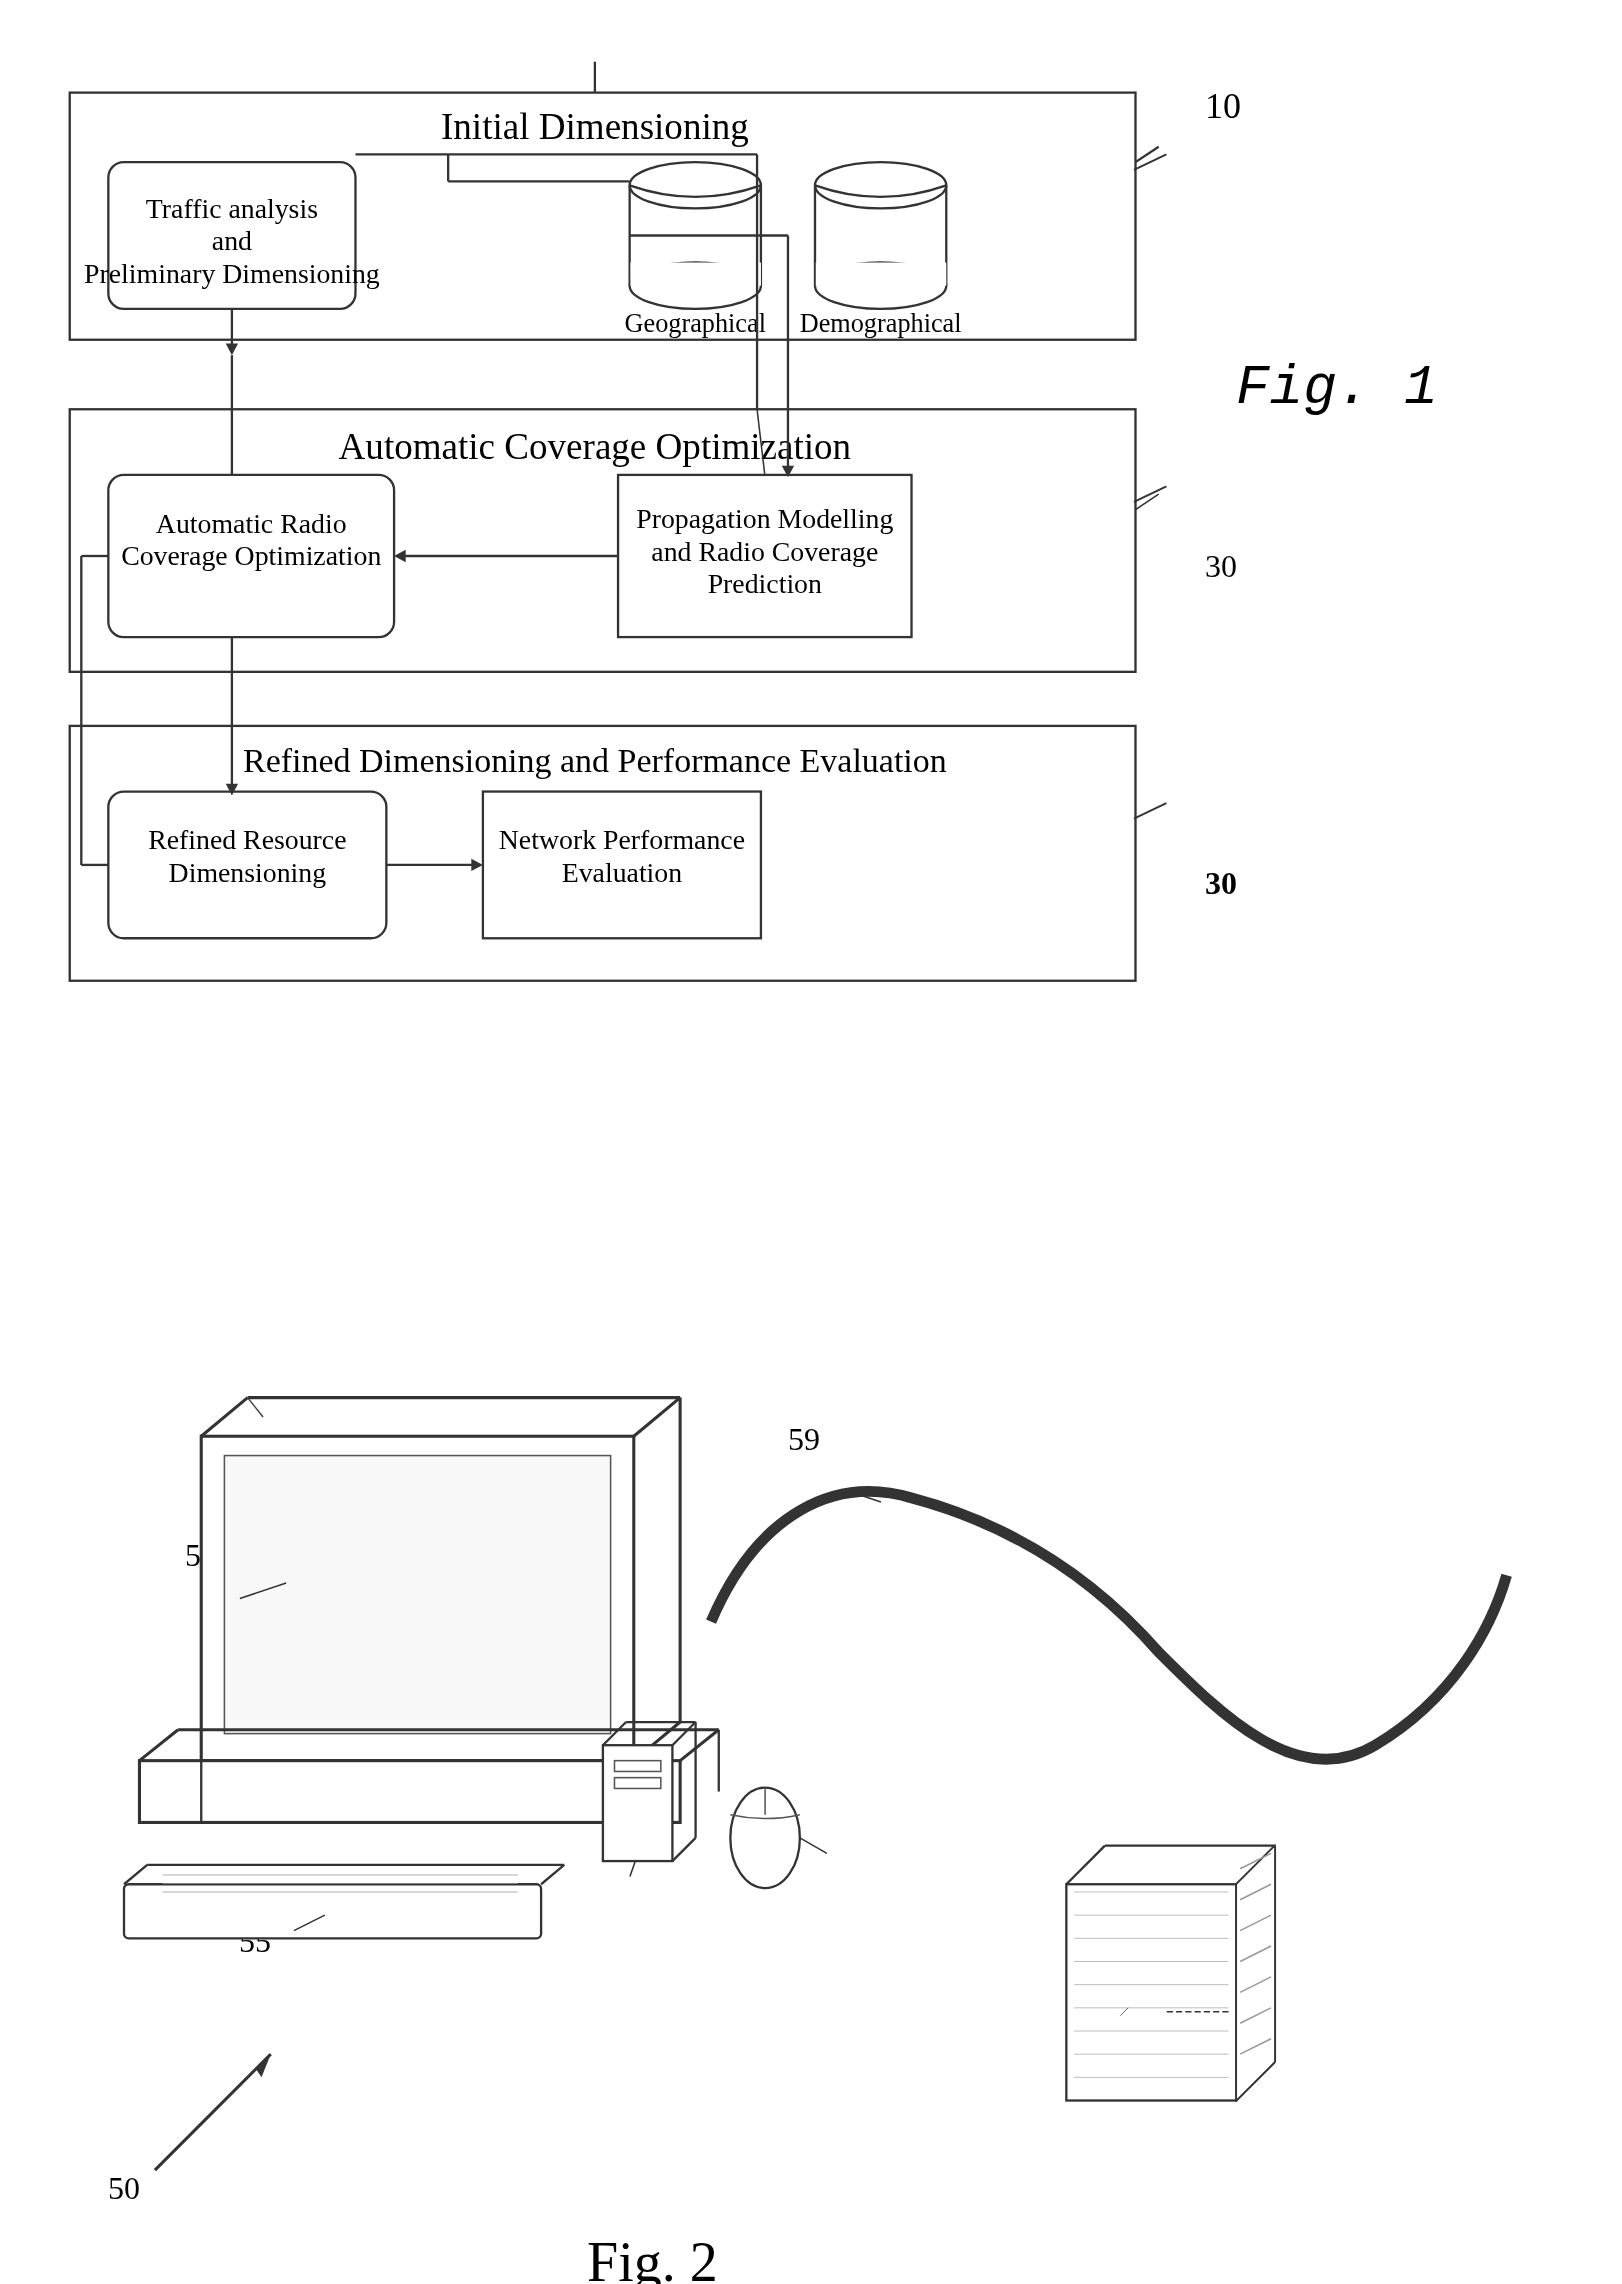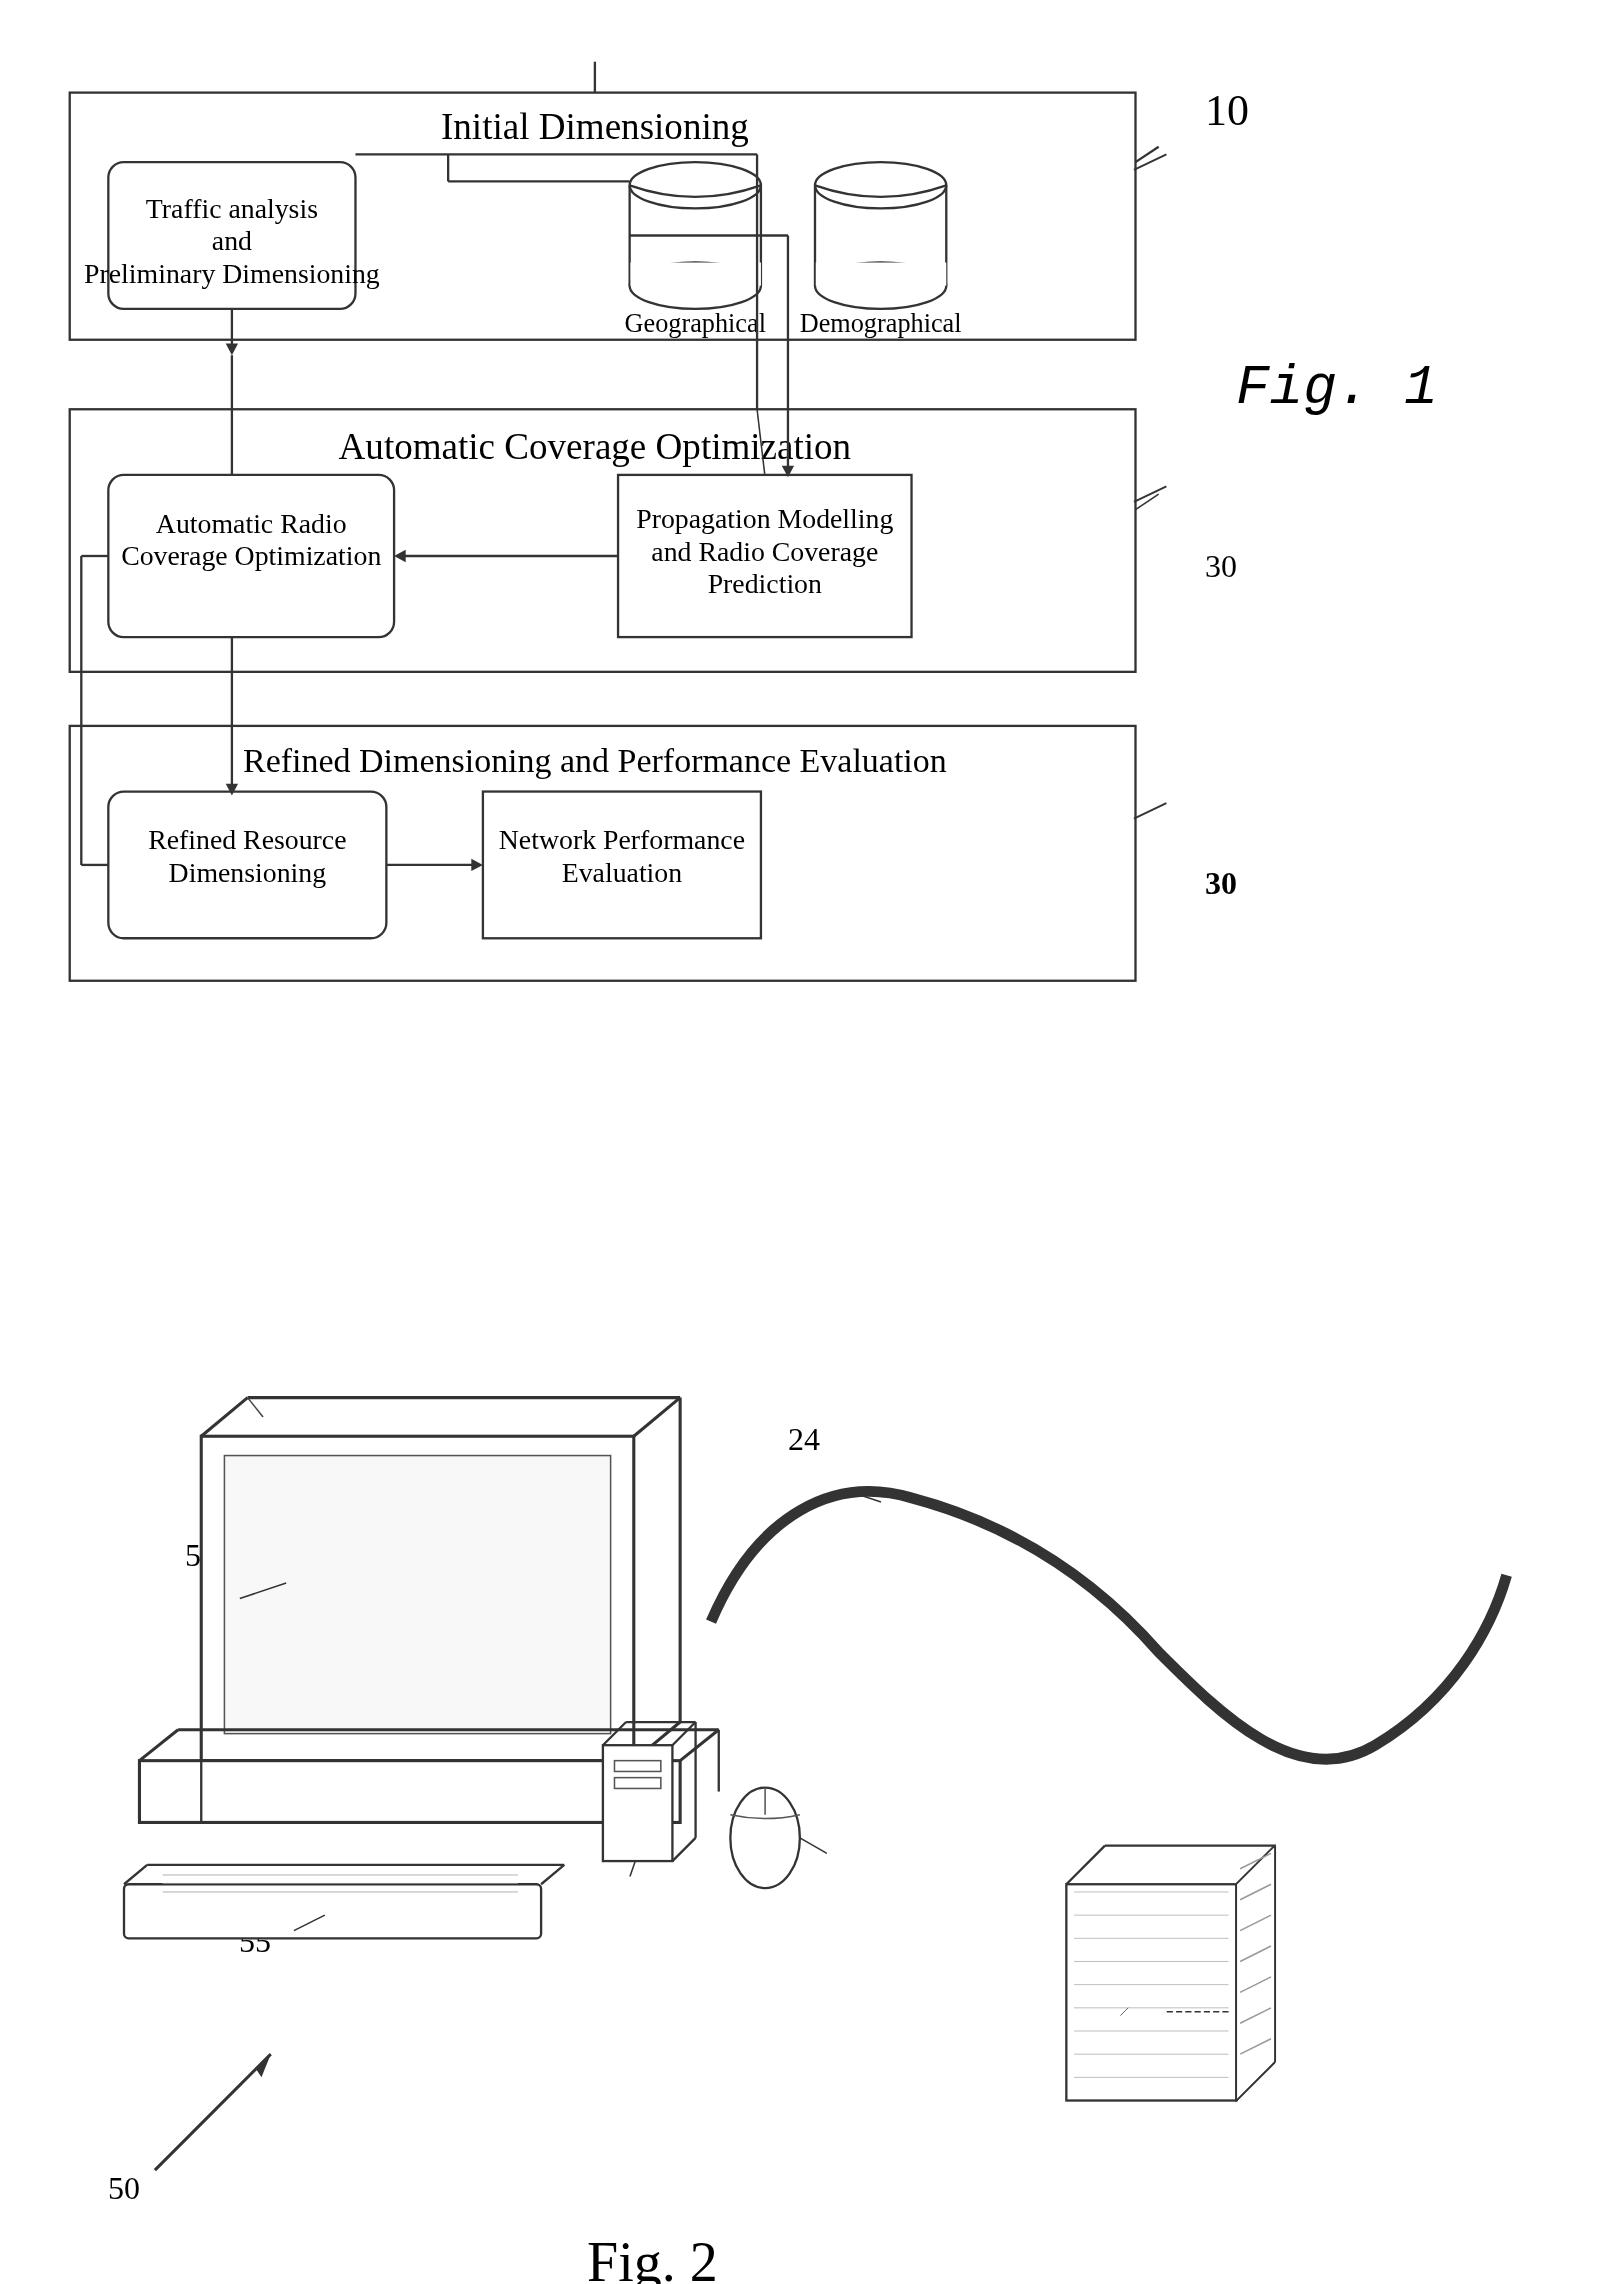--- a/index.html
+++ b/index.html
@@ -8,21 +8,21 @@
       font-family: 'Times New Roman', Times, serif;
       width: 1623px;
       min-height: 2284px;
       position: relative;
       overflow-x: hidden;
     }
   </style>
 </head>
 <body>
 
-<div style="position:absolute;top:85px;left:1205px;font-family:'Times New Roman',serif;font-size:44px;text-align:right;">10</div>
+<div style="position:absolute;top:85px;left:1205px;font-family:'Times New Roman',serif;font-size:36px;text-align:right;">10</div>
 <div style="position:absolute;top:548px;left:1205px;font-family:'Times New Roman',serif;font-size:32px;">30</div>
 <div style="position:absolute;top:865px;left:1205px;font-family:'Times New Roman',serif;font-size:32px;font-weight:bold;">30</div>
 
 <div style="position:absolute;top:356px;left:1236px;font-family:Liberation Mono, monospace;font-size:56px;font-style:italic;">Fig. 1</div>
 
 <svg style="position:absolute;top:46px;left:62px;" width="1143" height="1159" viewBox="0 0 1480 1500">
 
   <rect x="10" y="60" width="1380" height="320" fill="white" stroke="#333" stroke-width="3"></rect>
 
   <text x="690" y="120" text-anchor="middle" font-family="Times New Roman,serif" font-size="48">Initial Dimensioning</text>
@@ -119,21 +119,21 @@
   <line x1="735" y1="245" x2="940" y2="245" stroke="#333" stroke-width="3"></line>
   <line x1="940" y1="245" x2="940" y2="380" stroke="#333" stroke-width="3"></line>
 
 </svg>
 
 <div style="position:absolute;top:2170px;left:108px;font-family:'Times New Roman',serif;font-size:32px;text-align:right;">50</div>
 <div style="position:absolute;top:1823px;left:572px;font-family:'Times New Roman',serif;font-size:32px;margin-left:36px;">51</div>
 <div style="position:absolute;top:1537px;left:185px;font-family:'Times New Roman',serif;font-size:32px;">52</div>
 <div style="position:absolute;top:1923px;left:239px;font-family:'Times New Roman',serif;font-size:32px;">55</div>
 <div style="position:absolute;top:1846px;left:757px;font-family:'Times New Roman',serif;font-size:32px;">56</div>
-<div style="position:absolute;top:1421px;left:788px;font-family:'Times New Roman',serif;font-size:32px;">24</div>
+<div style="position:absolute;top:1421px;left:788px;font-family:'Times New Roman',serif;font-size:32px;">59</div>
 <div style="position:absolute;top:2024px;left:1105px;font-family:'Times New Roman',serif;font-size:32px;">60</div>
 
 <div style="position:absolute;top:2194px;left:587px;font-family:'Times New Roman',serif;font-size:56px;margin-top:36px;">Fig. 2</div>
 
 <svg style="position:absolute;top:1359px;left:62px;" width="1468" height="896" viewBox="0 0 1900 1160">
 
   <rect x="180" y="100" width="560" height="420" fill="white" stroke="#333" stroke-width="4"></rect>
 
   <rect x="210" y="125" width="500" height="360" fill="#f8f8f8" stroke="#555" stroke-width="2"></rect>
 

